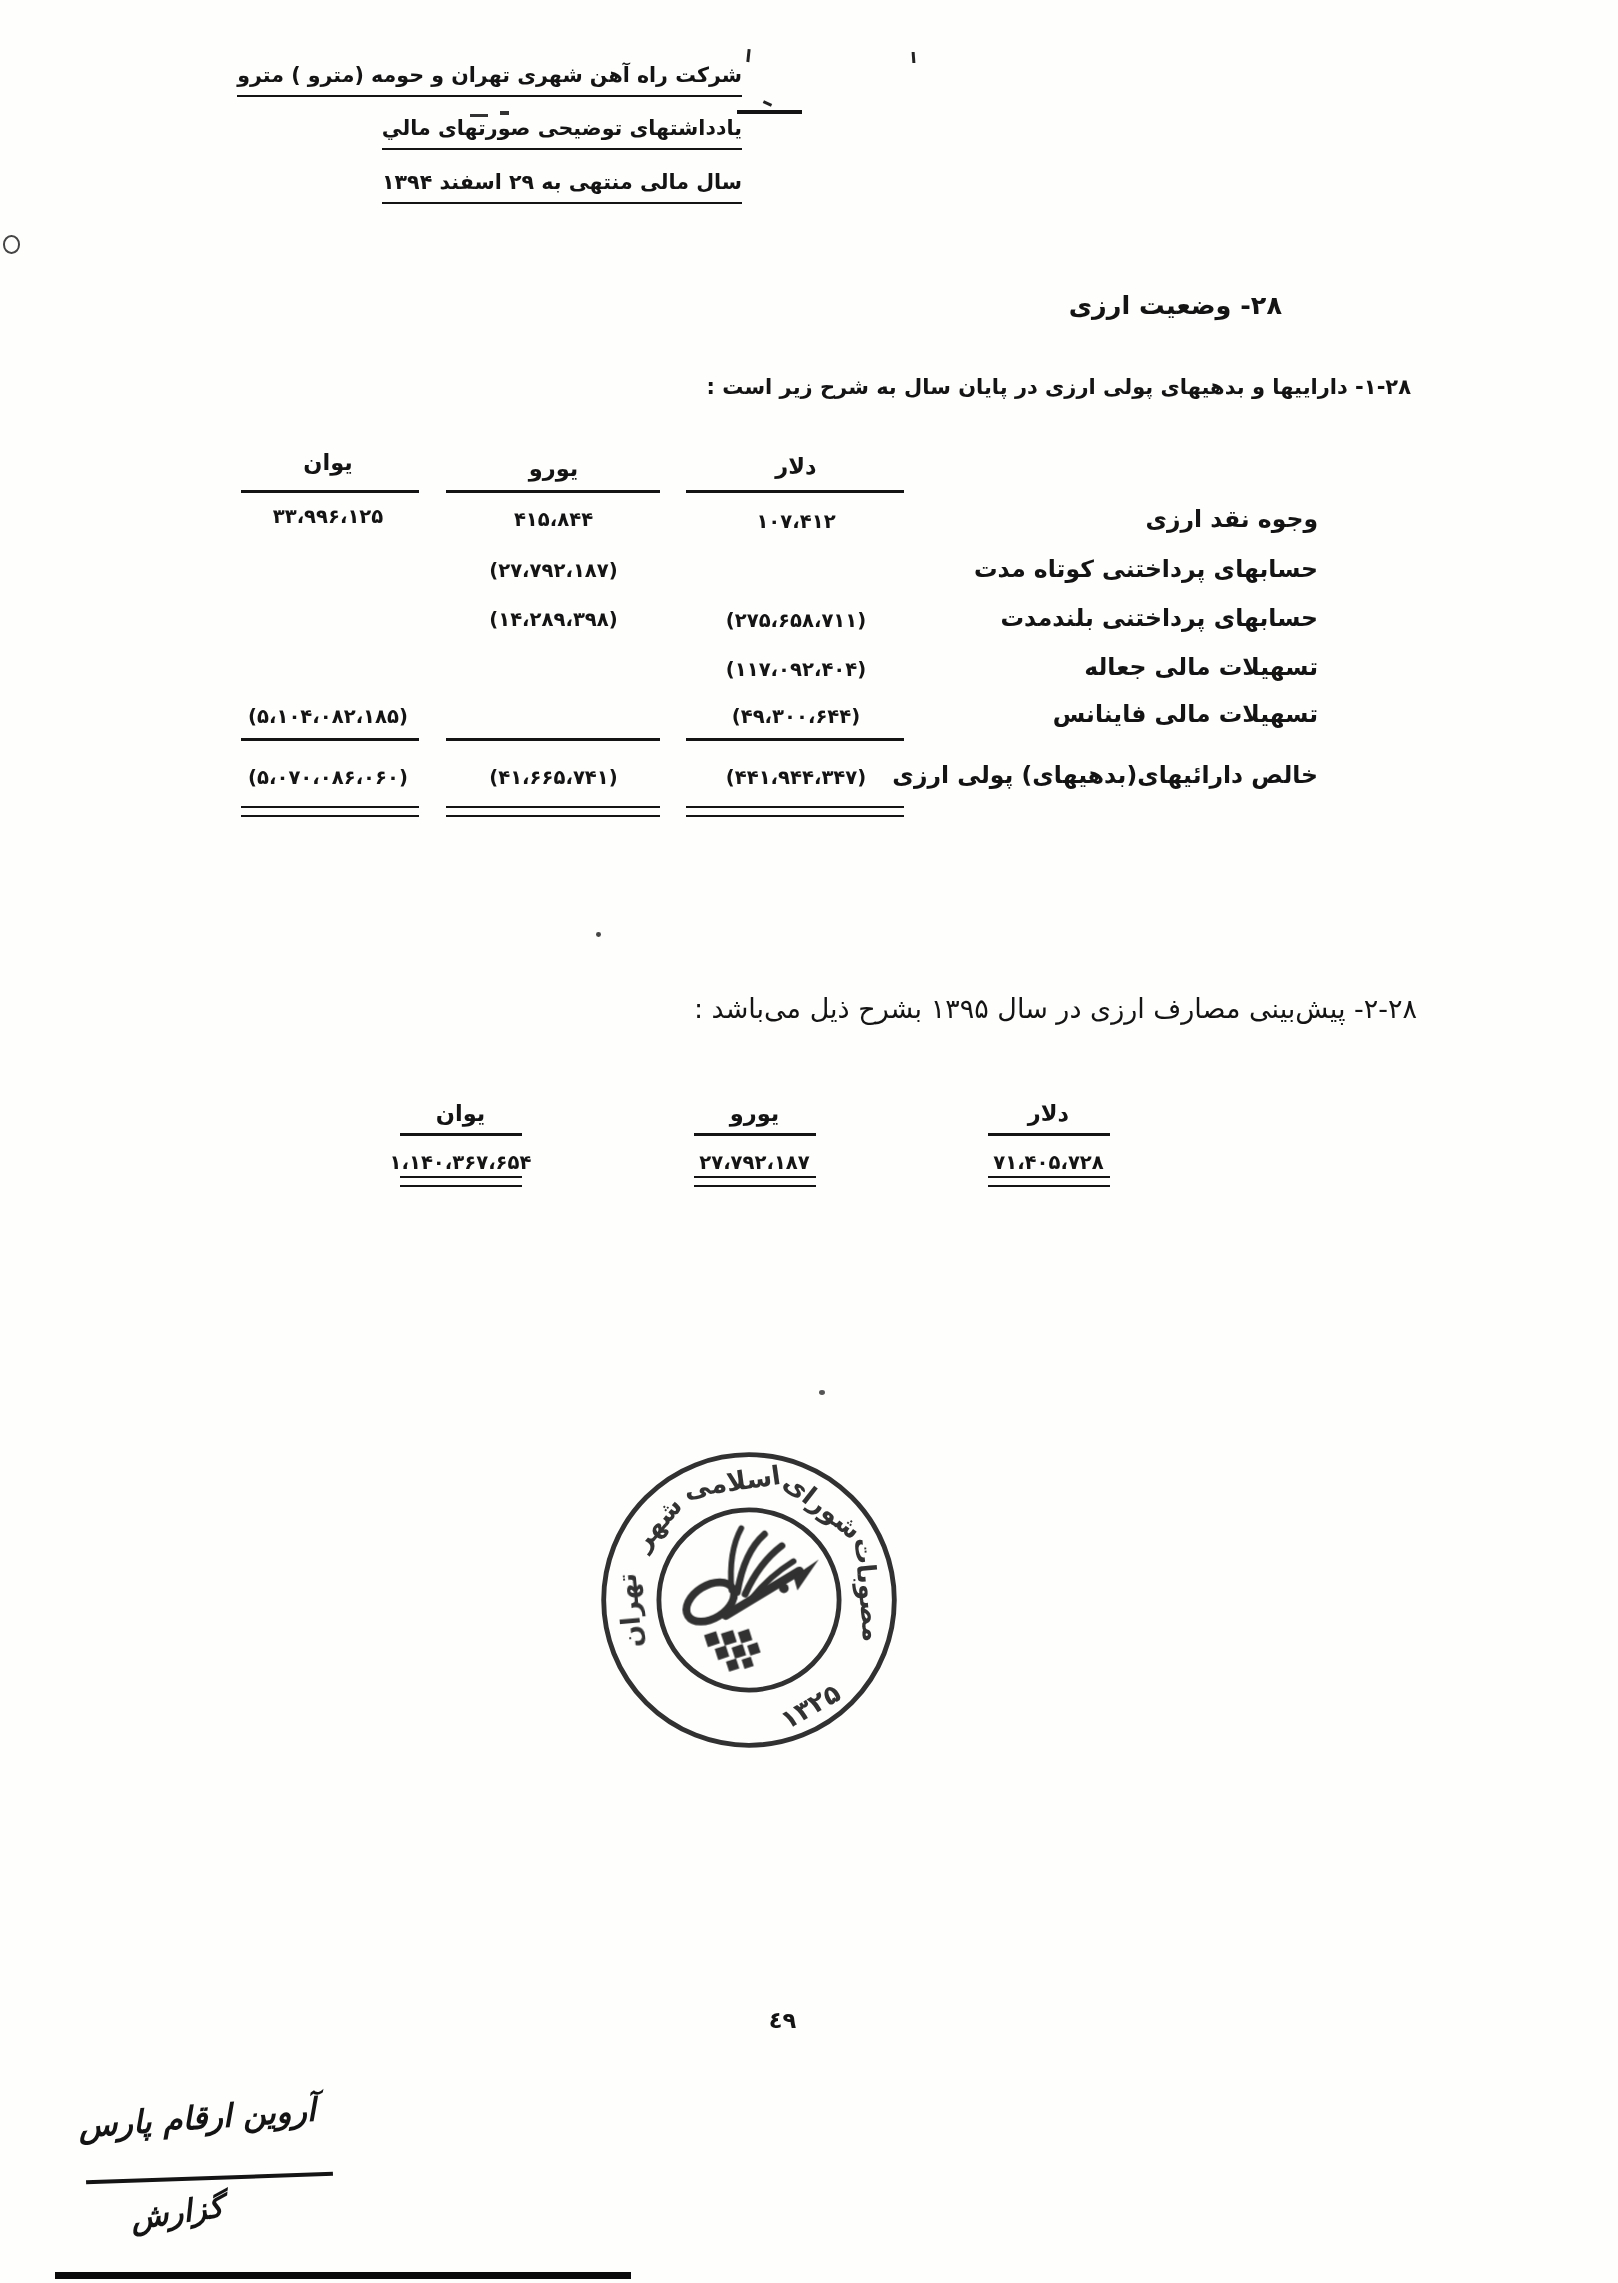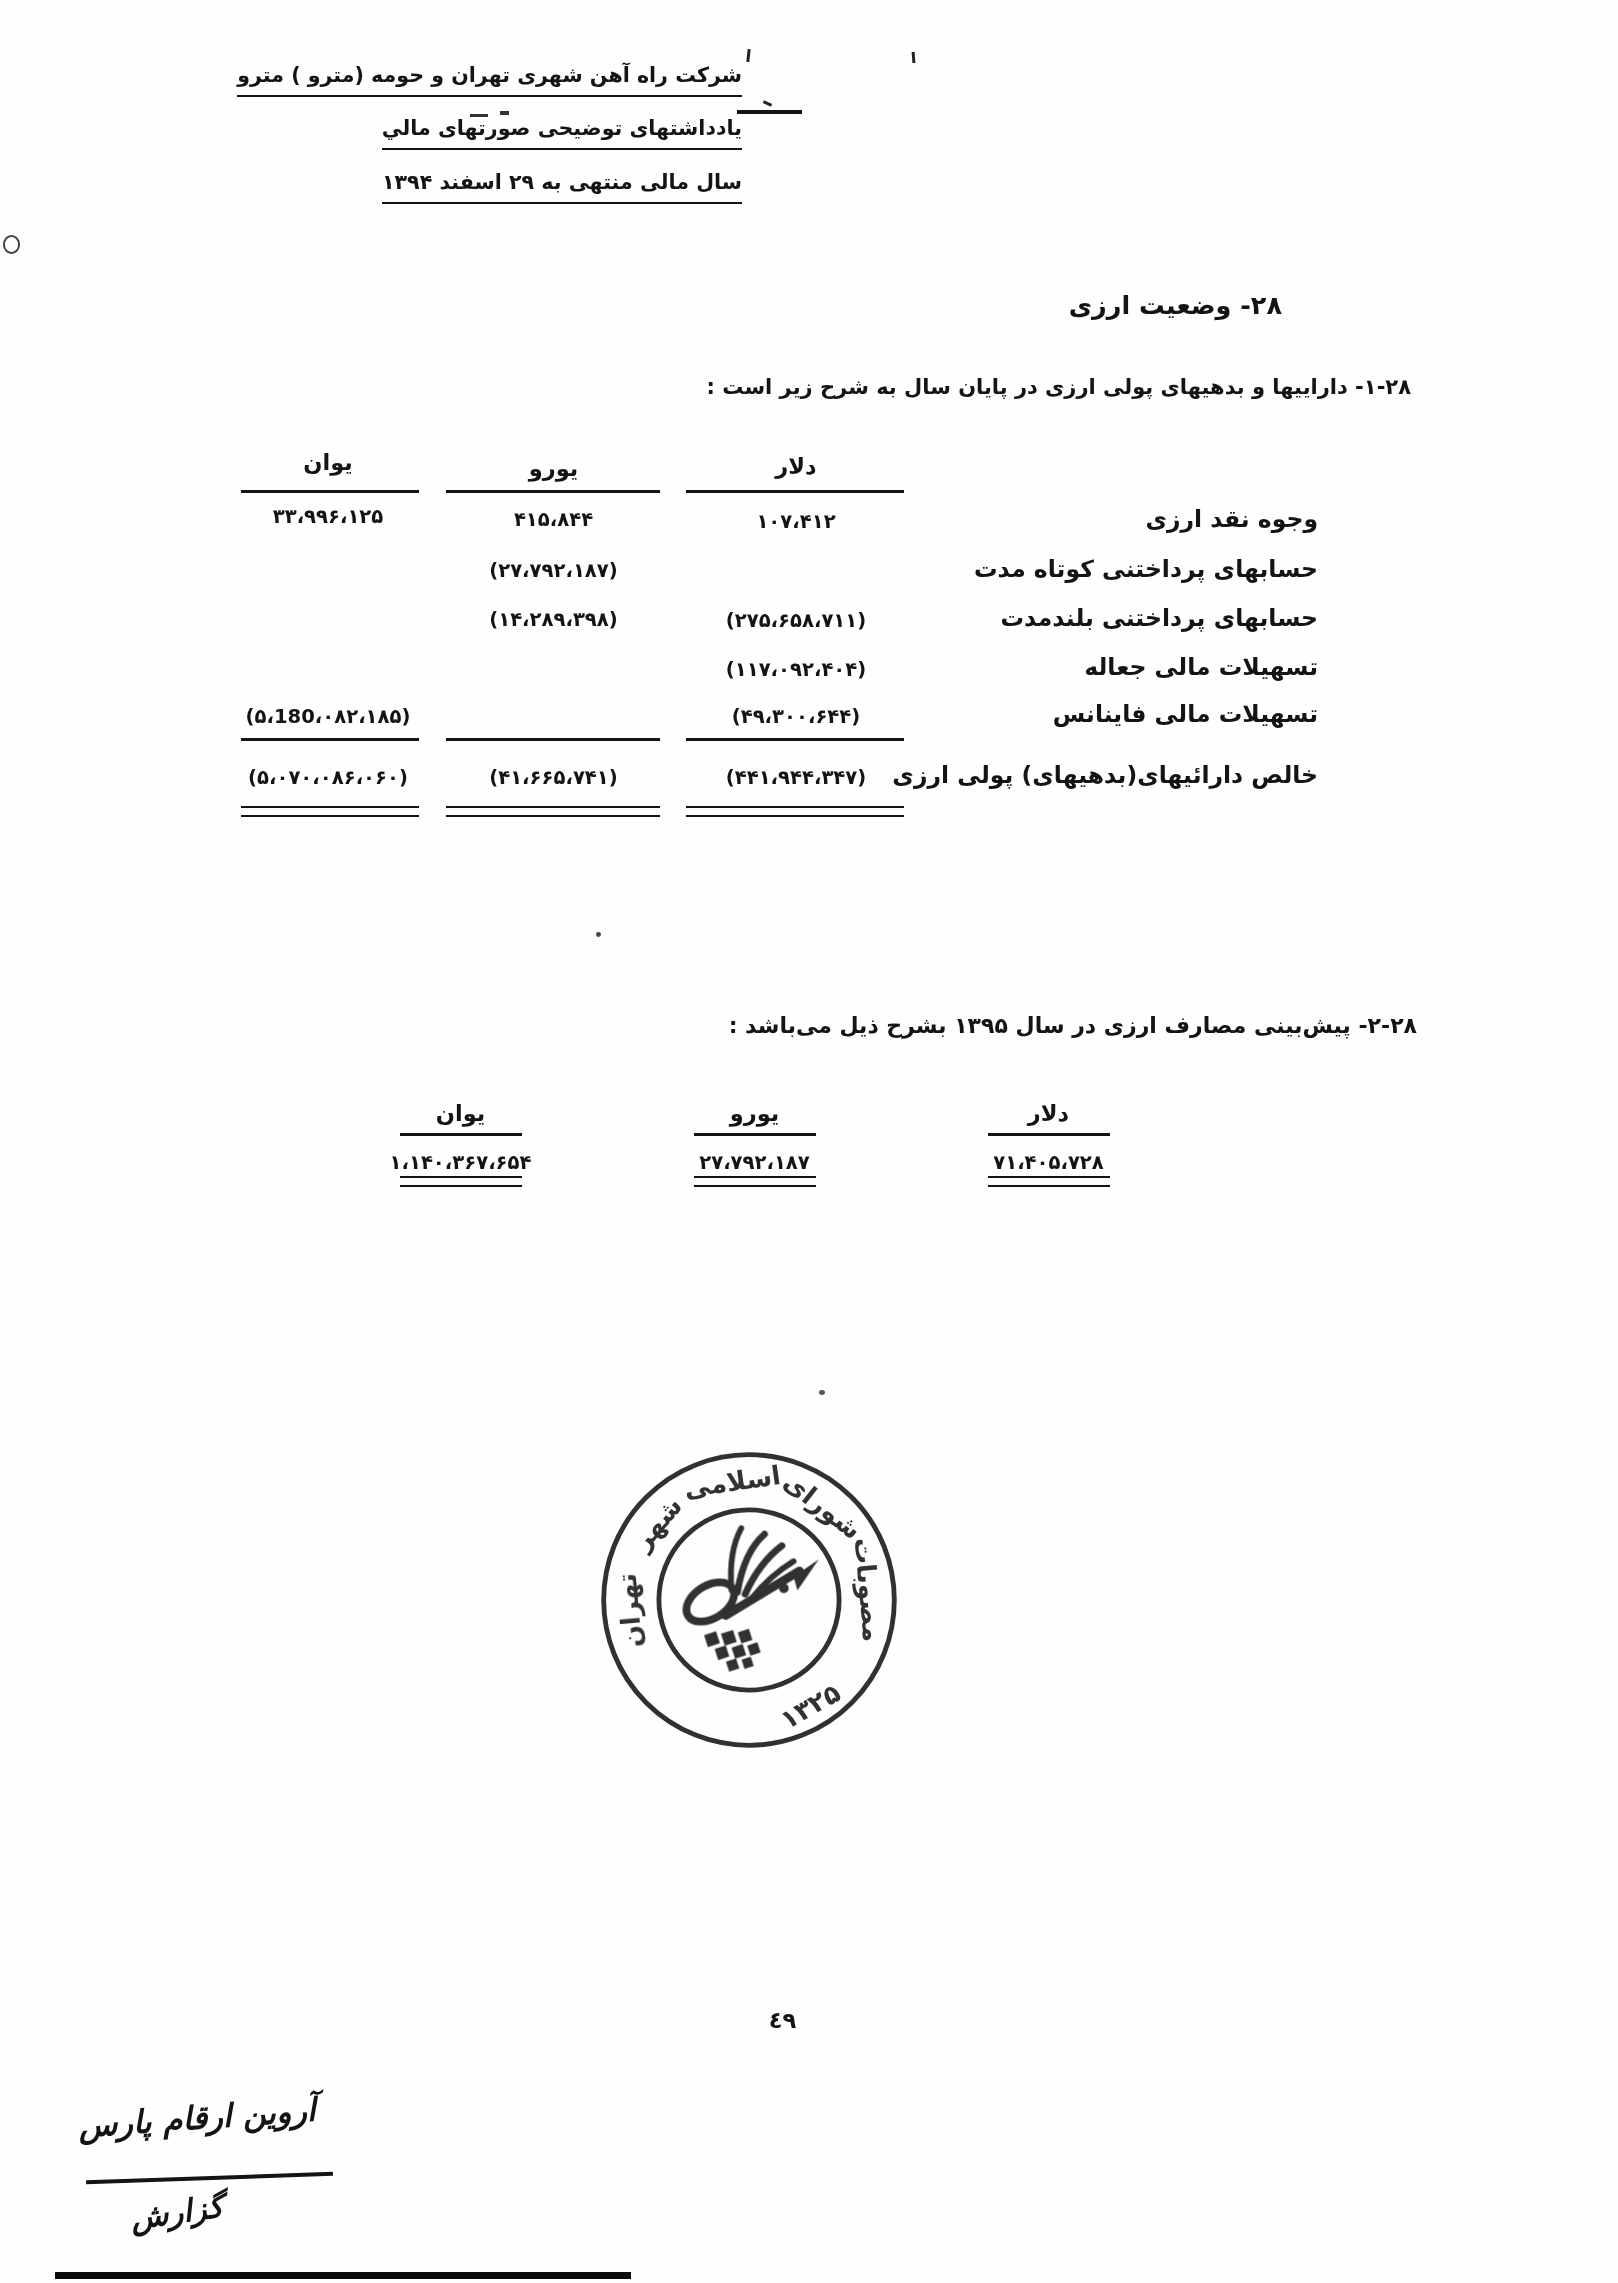--- a/index.html
+++ b/index.html
@@ -13,21 +13,21 @@
   .hdr{position:absolute;top:63px;right:876px;text-align:right;direction:rtl;}
   .hline{
     font-size:20.6px;font-weight:bold;width:max-content;margin-left:auto;
     padding-bottom:7.8px;border-bottom:2.9px solid #141414;margin-bottom:19.6px;
     white-space:nowrap;
   }
   .tail{left:737px;top:110px;width:65px;height:3.9px;background:#141414;}
   
   .s1-title{right:336px;top:290px;font-size:25.5px;font-weight:bold;direction:rtl;white-space:nowrap;}
   .s1-sub{right:207px;top:375px;font-size:21px;font-weight:bold;direction:rtl;white-space:nowrap;}
-  .s2-title{right:201px;top:993px;font-size:22px;font-weight:bold;direction:rtl;white-space:nowrap;margin-top:20px;}
+  .s2-title{right:201px;top:993px;font-size:27px;font-weight:normal;direction:rtl;white-space:nowrap;}
   .note{right:246px;top:1243px;font-size:22.5px;font-weight:bold;direction:rtl;white-space:nowrap;}
   
   .th{font-size:22.5px;font-weight:bold;text-align:center;direction:rtl;}
   .num{
     font-size:19.6px;font-weight:bold;text-align:center;
     direction:ltr;unicode-bidi:bidi-override;white-space:nowrap;line-height:29px;
   }
   .lbl{font-size:23.5px;font-weight:bold;text-align:right;direction:rtl;white-space:nowrap;line-height:31px;}
   .rule{height:2.9px;background:#141414;}
   .dbl{height:10.8px;border-top:2.9px solid #141414;border-bottom:2.9px solid #141414;box-sizing:border-box;}
@@ -101,21 +101,21 @@
   <div class="abs num c-dollar" style="top:507px;">۱۰۷،۴۱۲</div>
   <div class="abs num c-dollar" style="top:606px;text-align:center;">(۲۷۵،۶۵۸،۷۱۱)</div>
   <div class="abs num c-dollar" style="top:655px;">(۱۱۷،۰۹۲،۴۰۴)</div>
   <div class="abs num c-dollar" style="top:702px;">(۴۹،۳۰۰،۶۴۴)</div>
 
   <div class="abs num c-euro" style="top:505px;">۴۱۵،۸۴۴</div>
   <div class="abs num c-euro" style="top:556px;">(۲۷،۷۹۲،۱۸۷)</div>
   <div class="abs num c-euro" style="top:605px;">(۱۴،۲۸۹،۳۹۸)</div>
 
   <div class="abs num c-yuan" style="top:502px;">۳۳،۹۹۶،۱۲۵</div>
-  <div class="abs num c-yuan" style="top:702px;">(۵،180،۰۸۲،۱۸۵)</div>
+  <div class="abs num c-yuan" style="top:702px;">(۵،۱۰۴،۰۸۲،۱۸۵)</div>
 
   <div class="abs rule r-dollar" style="top:738px;"></div>
   <div class="abs rule r-euro" style="top:738px;"></div>
   <div class="abs rule r-yuan" style="top:738px;"></div>
 
   <div class="abs num c-dollar" style="top:763px;">(۴۴۱،۹۴۴،۳۴۷)</div>
   <div class="abs num c-euro" style="top:763px;">(۴۱،۶۶۵،۷۴۱)</div>
   <div class="abs num c-yuan" style="top:763px;">(۵،۰۷۰،۰۸۶،۰۶۰)</div>
 
   <div class="abs dbl r-dollar" style="top:806px;"></div>

